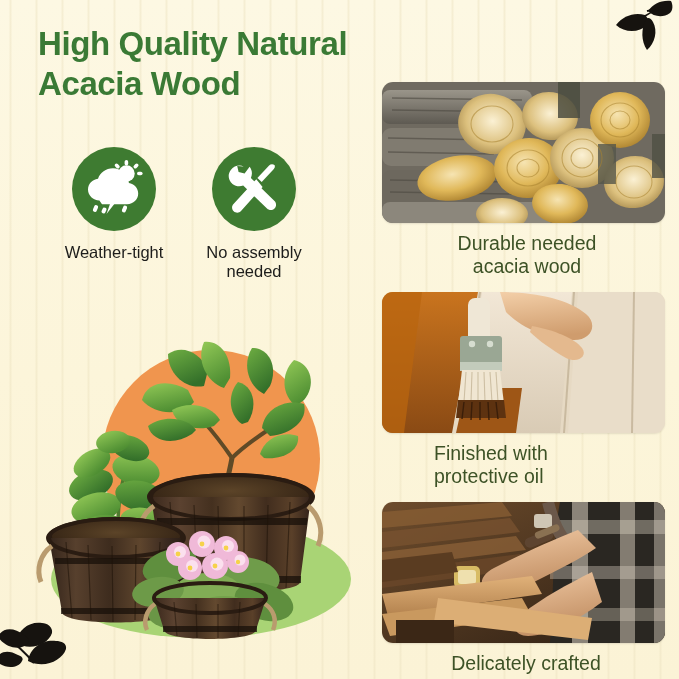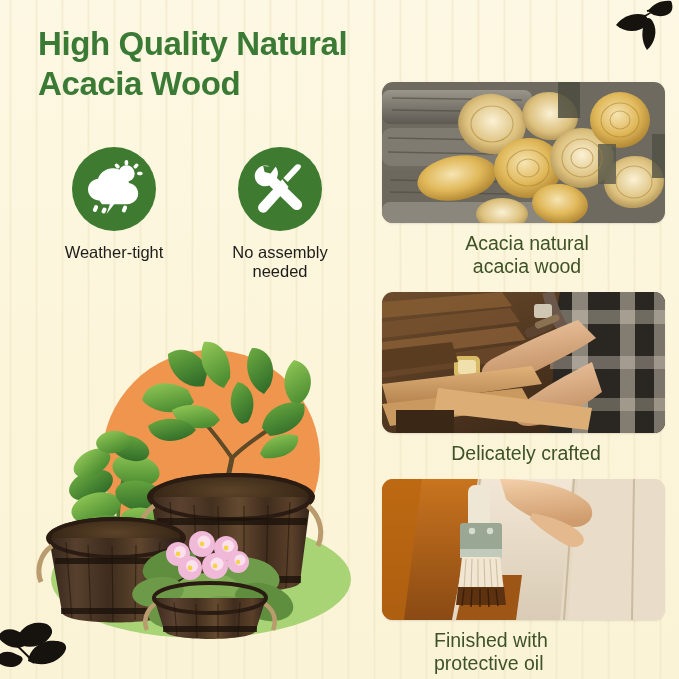--- a/index.html
+++ b/index.html
@@ -35,21 +35,21 @@
     color:#3a7a35;
     font-size:33px;line-height:1.22;
     font-weight:700;
     letter-spacing:-0.4px;
   }
   .title .l2{display:block;}
 
   
   .features{
     position:absolute;left:44px;top:147px;width:330px;
-    display:flex;gap:26px;
+    display:flex;
   }
   .feature{width:140px;display:flex;flex-direction:column;align-items:center;}
   .badge{
     width:84px;height:84px;border-radius:50%;
     background:#3e7b31;
     display:flex;align-items:center;justify-content:center;
   }
   .feature-label{
     margin-top:12px;
     text-align:center;
@@ -369,22 +369,88 @@
             <ellipse cx="200" cy="76" rx="11" ry="10"></ellipse>
           <ellipse cx="238" cy="38" rx="19" ry="17"></ellipse>
             <ellipse cx="238" cy="38" rx="10" ry="9"></ellipse>
           <ellipse cx="146" cy="86" rx="21" ry="18"></ellipse>
             <ellipse cx="146" cy="86" rx="11" ry="9"></ellipse>
           <ellipse cx="110" cy="42" rx="21" ry="18"></ellipse>
           <ellipse cx="252" cy="100" rx="18" ry="16"></ellipse>
         </g>
       </svg>
       <div class="caption cap-center">
-        <span>Acacia natural</span><br>
+        <span>Durable needed</span><br>
         <span>acacia wood</span>
+      </div>
+    </div>
+
+    <div class="card">
+      <svg class="photo" viewBox="0 0 283 141" preserveAspectRatio="none">
+        <defs>
+          <linearGradient id="wetwood" x1="0" y1="0" x2="0" y2="1">
+            <stop offset="0%" stop-color="#c9741e"></stop>
+            <stop offset="100%" stop-color="#8a4a14"></stop>
+          </linearGradient>
+          <linearGradient id="drywood" x1="0" y1="0" x2="0" y2="1">
+            <stop offset="0%" stop-color="#f2e7d6"></stop>
+            <stop offset="100%" stop-color="#d9cbb5"></stop>
+          </linearGradient>
+          <linearGradient id="skin3" x1="0" y1="0" x2="0.2" y2="1">
+            <stop offset="0%" stop-color="#f3cfa8"></stop>
+            <stop offset="100%" stop-color="#cf9c6d"></stop>
+          </linearGradient>
+        </defs>
+        <rect width="283" height="141" fill="#e6d9c3"></rect>
+
+        <path d="M0 0 L96 0 L70 141 L0 141 Z" fill="url(#wetwood)"></path>
+        <path d="M0 0 L40 0 L22 141 L0 141 Z" fill="#b9650f" opacity=".75"></path>
+
+        <path d="M100 0 L190 0 L178 141 L78 141 Z" fill="url(#drywood)"></path>
+        <path d="M196 0 L283 0 L283 141 L186 141 Z" fill="#e9ddc9"></path>
+        <g stroke="#c6b69c" stroke-width="2" opacity=".9">
+          <line x1="98" y1="0" x2="76" y2="141"></line>
+          <line x1="192" y1="0" x2="182" y2="141"></line>
+          <line x1="252" y1="0" x2="250" y2="141"></line>
+        </g>
+
+        <path d="M84 96 L140 96 L134 141 L74 141 Z" fill="#9e5616"></path>
+
+        <path d="M118 0 C150 0 186 6 204 22 C216 32 210 48 192 48 C166 48 140 36 124 20 Z" fill="url(#skin3)"></path>
+        <path d="M150 34 C172 38 192 46 200 56 C206 64 196 72 184 66 C170 58 156 48 148 40 Z" fill="#e4b98e"></path>
+
+        <rect x="86" y="6" width="22" height="46" rx="7" fill="#efe7d6"></rect>
+
+        <rect x="78" y="44" width="42" height="34" rx="3" fill="#9aa794"></rect>
+        <rect x="78" y="70" width="42" height="9" fill="#c2cbbb"></rect>
+        <circle cx="90" cy="52" r="3.2" fill="#d6ddd0"></circle>
+        <circle cx="108" cy="52" r="3.2" fill="#d6ddd0"></circle>
+
+        <path d="M80 78 L118 78 L122 112 L76 112 Z" fill="#f0e6d2"></path>
+        <g stroke="#cdbfa3" stroke-width="1.1">
+          <line x1="84" y1="80" x2="82" y2="110"></line>
+            <line x1="90" y1="80" x2="89" y2="110"></line>
+          <line x1="96" y1="80" x2="96" y2="110"></line>
+            <line x1="102" y1="80" x2="103" y2="110"></line>
+          <line x1="108" y1="80" x2="110" y2="110"></line>
+            <line x1="114" y1="80" x2="116" y2="110"></line>
+        </g>
+
+        <path d="M76 108 L122 108 L124 126 L74 126 Z" fill="#5d3210"></path>
+        <g stroke="#3a1e09" stroke-width="1.4">
+          <line x1="82" y1="110" x2="80" y2="127"></line>
+            <line x1="90" y1="110" x2="89" y2="128"></line>
+          <line x1="98" y1="110" x2="98" y2="128"></line>
+            <line x1="106" y1="110" x2="107" y2="128"></line>
+          <line x1="114" y1="110" x2="116" y2="127"></line>
+        </g>
+      </svg>
+      <div class="caption cap-left">
+        <span>Finished with</span><br>
+        <span>protective oil</span>
       </div>
     </div>
 
     <div class="card">
       <svg class="photo" viewBox="0 0 283 141" preserveAspectRatio="none">
         <defs>
           <linearGradient id="shopbg" x1="0" y1="0" x2="1" y2="1">
             <stop offset="0%" stop-color="#6d4c2c"></stop>
             <stop offset="100%" stop-color="#2e1f13"></stop>
           </linearGradient>
@@ -433,86 +499,20 @@
         <path d="M0 112 L140 96 L150 114 L8 134 Z" fill="#c9995f"></path>
         <path d="M56 96 L210 116 L206 138 L52 120 Z" fill="#dcae75"></path>
         <rect x="14" y="118" width="58" height="23" fill="#3b2716"></rect>
         <path d="M0 58 L70 50 L76 70 L0 80 Z" fill="#5a3c21"></path>
       </svg>
       <div class="caption cap-c2">
         <span>Delicately crafted</span>
       </div>
     </div>
 
-    <div class="card">
-      <svg class="photo" viewBox="0 0 283 141" preserveAspectRatio="none">
-        <defs>
-          <linearGradient id="wetwood" x1="0" y1="0" x2="0" y2="1">
-            <stop offset="0%" stop-color="#c9741e"></stop>
-            <stop offset="100%" stop-color="#8a4a14"></stop>
-          </linearGradient>
-          <linearGradient id="drywood" x1="0" y1="0" x2="0" y2="1">
-            <stop offset="0%" stop-color="#f2e7d6"></stop>
-            <stop offset="100%" stop-color="#d9cbb5"></stop>
-          </linearGradient>
-          <linearGradient id="skin3" x1="0" y1="0" x2="0.2" y2="1">
-            <stop offset="0%" stop-color="#f3cfa8"></stop>
-            <stop offset="100%" stop-color="#cf9c6d"></stop>
-          </linearGradient>
-        </defs>
-        <rect width="283" height="141" fill="#e6d9c3"></rect>
-
-        <path d="M0 0 L96 0 L70 141 L0 141 Z" fill="url(#wetwood)"></path>
-        <path d="M0 0 L40 0 L22 141 L0 141 Z" fill="#b9650f" opacity=".75"></path>
-
-        <path d="M100 0 L190 0 L178 141 L78 141 Z" fill="url(#drywood)"></path>
-        <path d="M196 0 L283 0 L283 141 L186 141 Z" fill="#e9ddc9"></path>
-        <g stroke="#c6b69c" stroke-width="2" opacity=".9">
-          <line x1="98" y1="0" x2="76" y2="141"></line>
-          <line x1="192" y1="0" x2="182" y2="141"></line>
-          <line x1="252" y1="0" x2="250" y2="141"></line>
-        </g>
-
-        <path d="M84 96 L140 96 L134 141 L74 141 Z" fill="#9e5616"></path>
-
-        <path d="M118 0 C150 0 186 6 204 22 C216 32 210 48 192 48 C166 48 140 36 124 20 Z" fill="url(#skin3)"></path>
-        <path d="M150 34 C172 38 192 46 200 56 C206 64 196 72 184 66 C170 58 156 48 148 40 Z" fill="#e4b98e"></path>
-
-        <rect x="86" y="6" width="22" height="46" rx="7" fill="#efe7d6"></rect>
-
-        <rect x="78" y="44" width="42" height="34" rx="3" fill="#9aa794"></rect>
-        <rect x="78" y="70" width="42" height="9" fill="#c2cbbb"></rect>
-        <circle cx="90" cy="52" r="3.2" fill="#d6ddd0"></circle>
-        <circle cx="108" cy="52" r="3.2" fill="#d6ddd0"></circle>
-
-        <path d="M80 78 L118 78 L122 112 L76 112 Z" fill="#f0e6d2"></path>
-        <g stroke="#cdbfa3" stroke-width="1.1">
-          <line x1="84" y1="80" x2="82" y2="110"></line>
-            <line x1="90" y1="80" x2="89" y2="110"></line>
-          <line x1="96" y1="80" x2="96" y2="110"></line>
-            <line x1="102" y1="80" x2="103" y2="110"></line>
-          <line x1="108" y1="80" x2="110" y2="110"></line>
-            <line x1="114" y1="80" x2="116" y2="110"></line>
-        </g>
-
-        <path d="M76 108 L122 108 L124 126 L74 126 Z" fill="#5d3210"></path>
-        <g stroke="#3a1e09" stroke-width="1.4">
-          <line x1="82" y1="110" x2="80" y2="127"></line>
-            <line x1="90" y1="110" x2="89" y2="128"></line>
-          <line x1="98" y1="110" x2="98" y2="128"></line>
-            <line x1="106" y1="110" x2="107" y2="128"></line>
-          <line x1="114" y1="110" x2="116" y2="127"></line>
-        </g>
-      </svg>
-      <div class="caption cap-left">
-        <span>Finished with</span><br>
-        <span>protective oil</span>
-      </div>
-    </div>
-
   </div>
 
   <div class="leaf-corner leaf-bl">
     <svg width="86" height="66" viewBox="0 0 86 66">
       <g fill="#16130f">
         <path d="M46 16 C34 14 22 22 20 36 C34 44 52 38 56 26 C57 20 51 16 46 16 Z"></path>
         <path d="M60 34 C48 32 34 40 32 54 C48 62 66 54 70 42 C71 36 65 34 60 34 Z"></path>
         <path d="M28 28 C18 20 6 20 2 30 C10 42 26 44 32 36 C34 32 31 30 28 28 Z"></path>
         <path d="M22 48 C12 42 2 44 0 54 C8 62 22 62 26 54 C28 51 25 49 22 48 Z"></path>
         <path d="M6 26 C16 34 28 44 38 56" stroke="#16130f" stroke-width="2.2" fill="none"></path>

